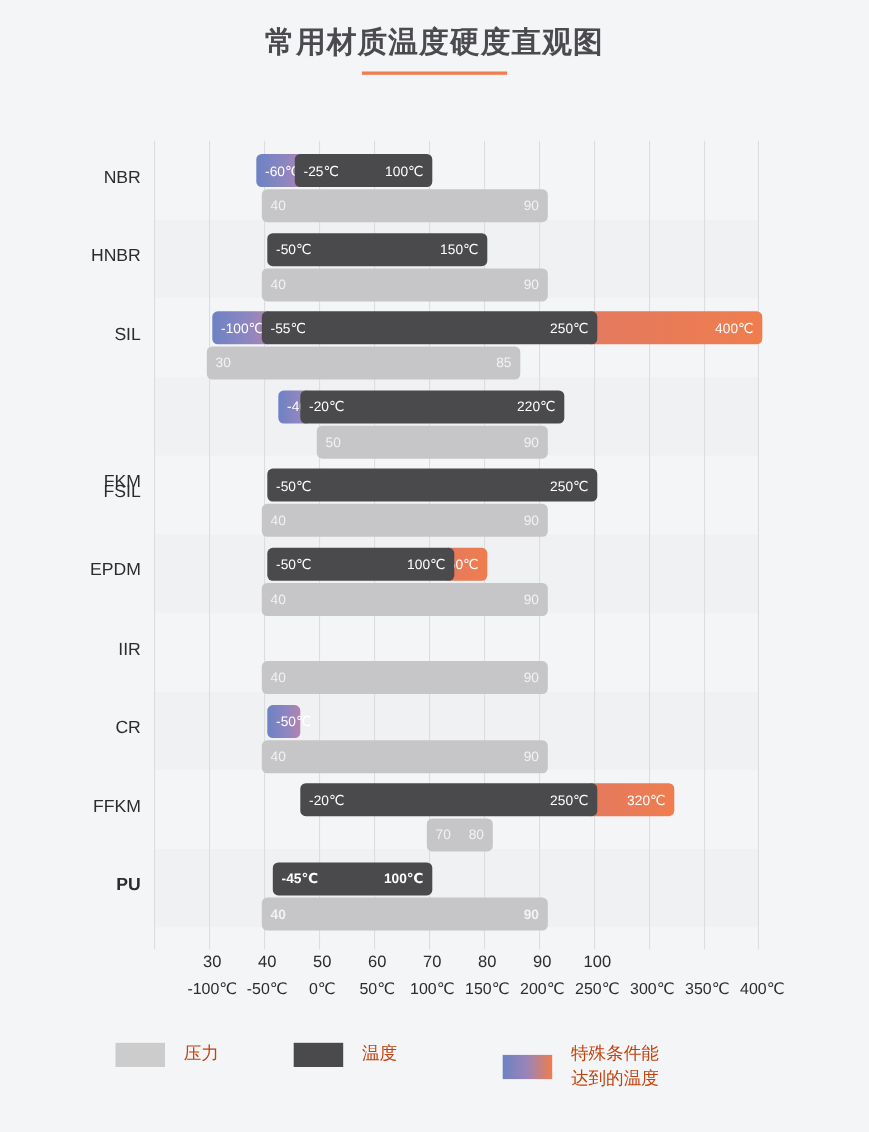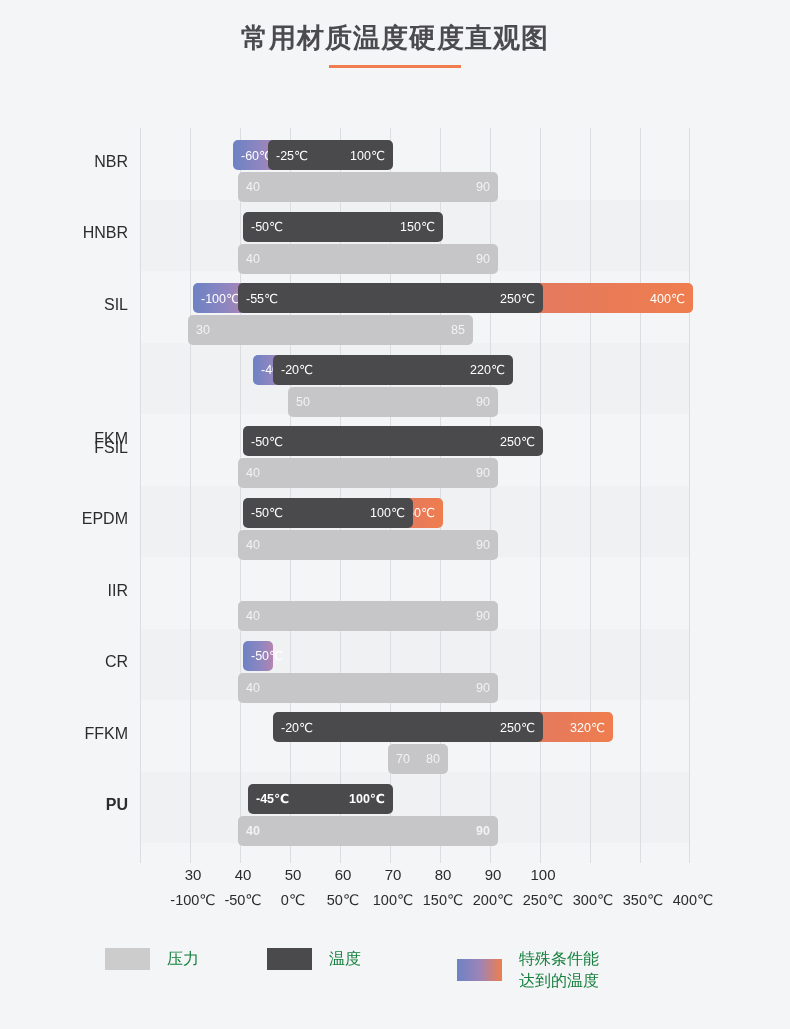--- a/index.html
+++ b/index.html
@@ -77,21 +77,21 @@
   #axis-temperature .axis-tick { font-size: 14.5px; }
 
   
   #legend {
     position: absolute; left: 0; top: 948px; width: 790px;
     display: flex; align-items: center;
   }
   .legend-item { display: flex; align-items: center; }
   .legend-swatch { width: 45px; height: 22px; flex: none; }
   .legend-text {
-    font-size: 16px; color: #15803d; margin-left: 17px;
+    font-size: 16px; color: #c2410c; margin-left: 17px;
     line-height: 1.35; white-space: pre-line;
   }
 </style>
 </head>
 <body>
 
 <div id="title-block">
   <div id="chart-title">常用材质温度硬度直观图</div>
   <div id="title-underline"></div>
 </div>

